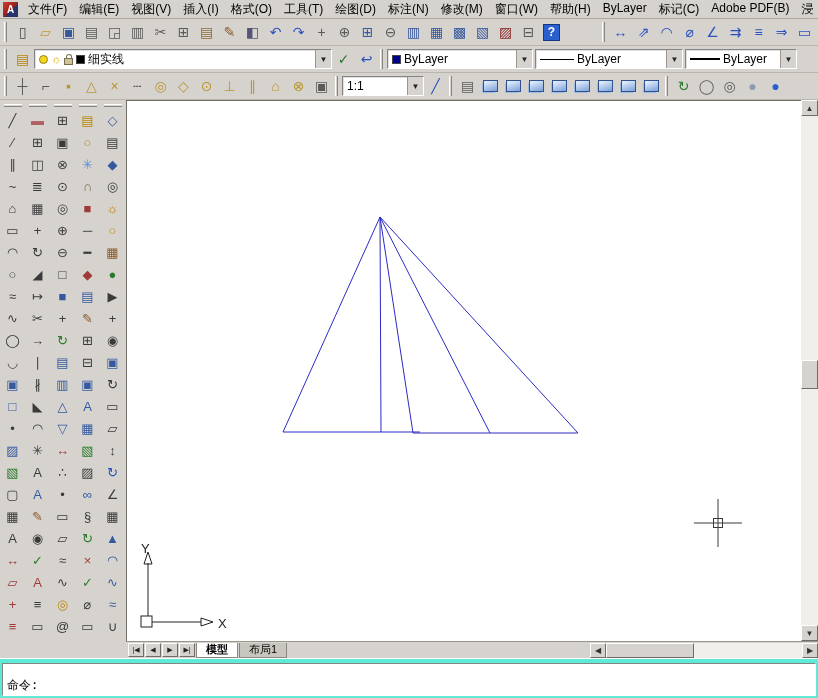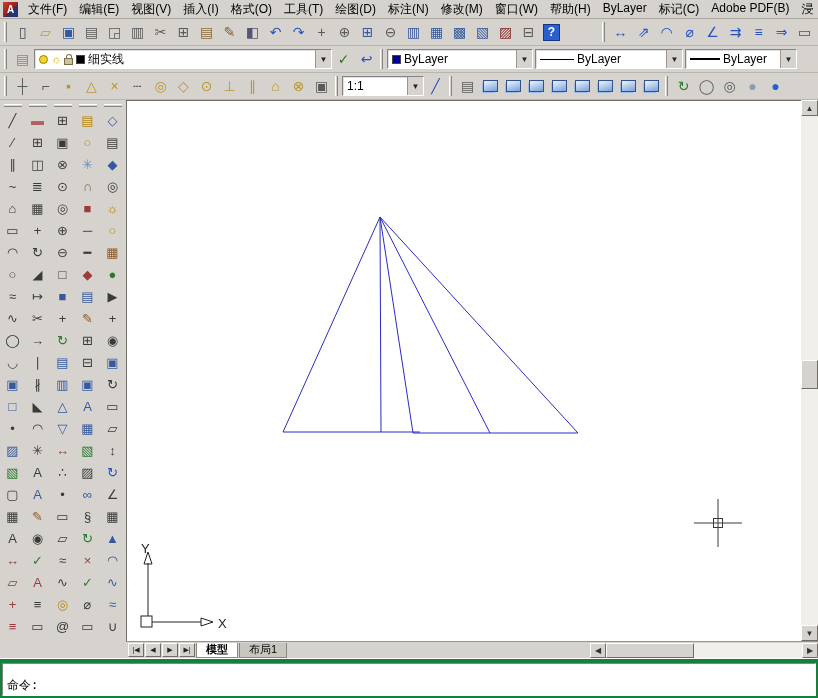--- a/index.html
+++ b/index.html
@@ -58,21 +58,21 @@
   .tabrow { grid-row:2; grid-column:1 / 3; display:flex; align-items:center; background:#d6d3ce; border-top:1px solid #9a968f; font-size:11px; padding-left:2px; }
   .navbtn { width:16px; height:14px; font-size:7px; display:inline-flex; align-items:center; justify-content:center; color:#222; background:#d6d3ce; border:1px solid; border-color:#ffffff #6f6d66 #6f6d66 #ffffff; margin-right:1px; flex:none; cursor:default; }
   .tab { padding:0 9px 1px; height:15px; display:inline-flex; align-items:center; background:#c9c6bf; border:1px solid #8a877f; border-top:none; margin-right:1px; cursor:default; flex:none; }
   .tab.active { background:#ffffff; font-weight:bold; }
   .hscroll { margin-left:auto; width:228px; height:15px; display:flex; flex:none; }
   .htrack { flex:1; background:#f1efe9; position:relative; }
   .hthumb { position:absolute; top:0; bottom:0; left:0; width:88px; background:#d6d3ce; border:1px solid; border-color:#ffffff #6f6d66 #6f6d66 #ffffff; }
   .hbtn { width:16px; height:15px; font-size:8px; display:inline-flex; align-items:center; justify-content:center; color:#333; background:#d6d3ce; border:1px solid; border-color:#ffffff #6f6d66 #6f6d66 #ffffff; flex:none; cursor:default; }
 
   
-  .cmdwrap { height:40px; background:#15803d; padding:4px 2px 2px; border-top:1px solid #ffffff; flex:none; }
+  .cmdwrap { height:40px; background:#5eead4; padding:4px 2px 2px; border-top:1px solid #ffffff; flex:none; }
   .cmdbox { height:100%; background:#ffffff; border:1px solid; border-color:#848484 #ffffff #ffffff #848484; font-family:"DejaVu Sans Mono","Liberation Mono",monospace; font-size:12px; color:#000; display:flex; flex-direction:column; justify-content:flex-end; padding:0 4px 2px; overflow:hidden; }
   .cmdline { height:15px; line-height:15px; white-space:pre; }
 </style>
 </head>
 <body>
 
 <div class="app">
 
   <div class="menubar">
     <span class="app-icon">A</span>

